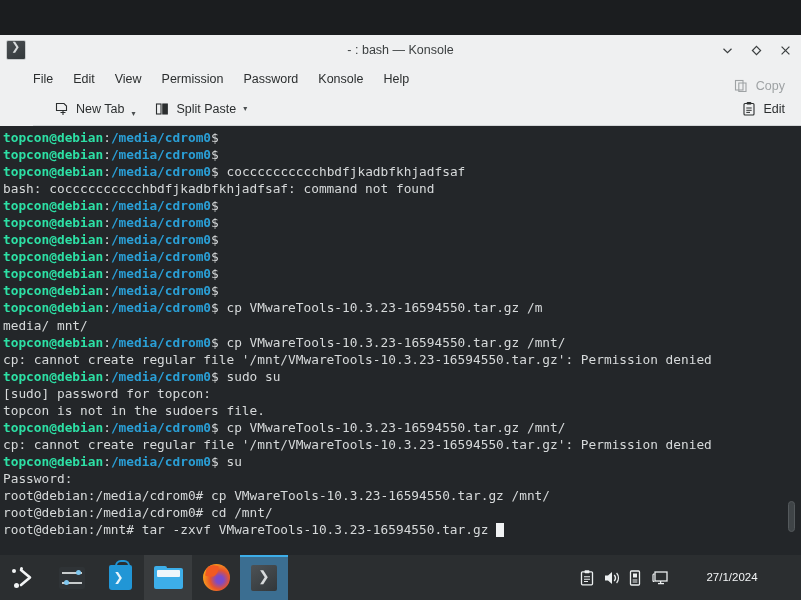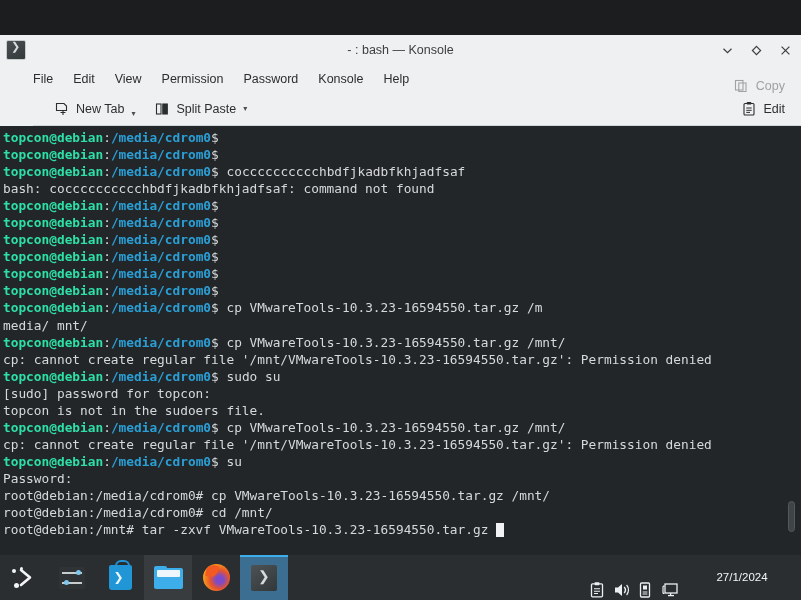--- a/index.html
+++ b/index.html
@@ -281,22 +281,23 @@
     content: "\276F";
     position: absolute; left: 7px; top: 3px;
     font-size: 14px; color: #d8dbdc;
     font-family: "DejaVu Sans", sans-serif;
   }
 
   
   #systray {
     margin-left: auto;
     display: flex;
-    align-items: flex-end;
+    align-items: center;
     gap: 4px;
+    padding-right: 10px;
     position: relative;
   }
   .tray-ico { width: 20px; height: 20px; color: #eceff0; display: flex; align-items: center; justify-content: center; }
   .tray-ico svg { display: block; }
 
   #clock {
     position: relative;
     width: 118px;
     height: 45px;
     display: flex;

